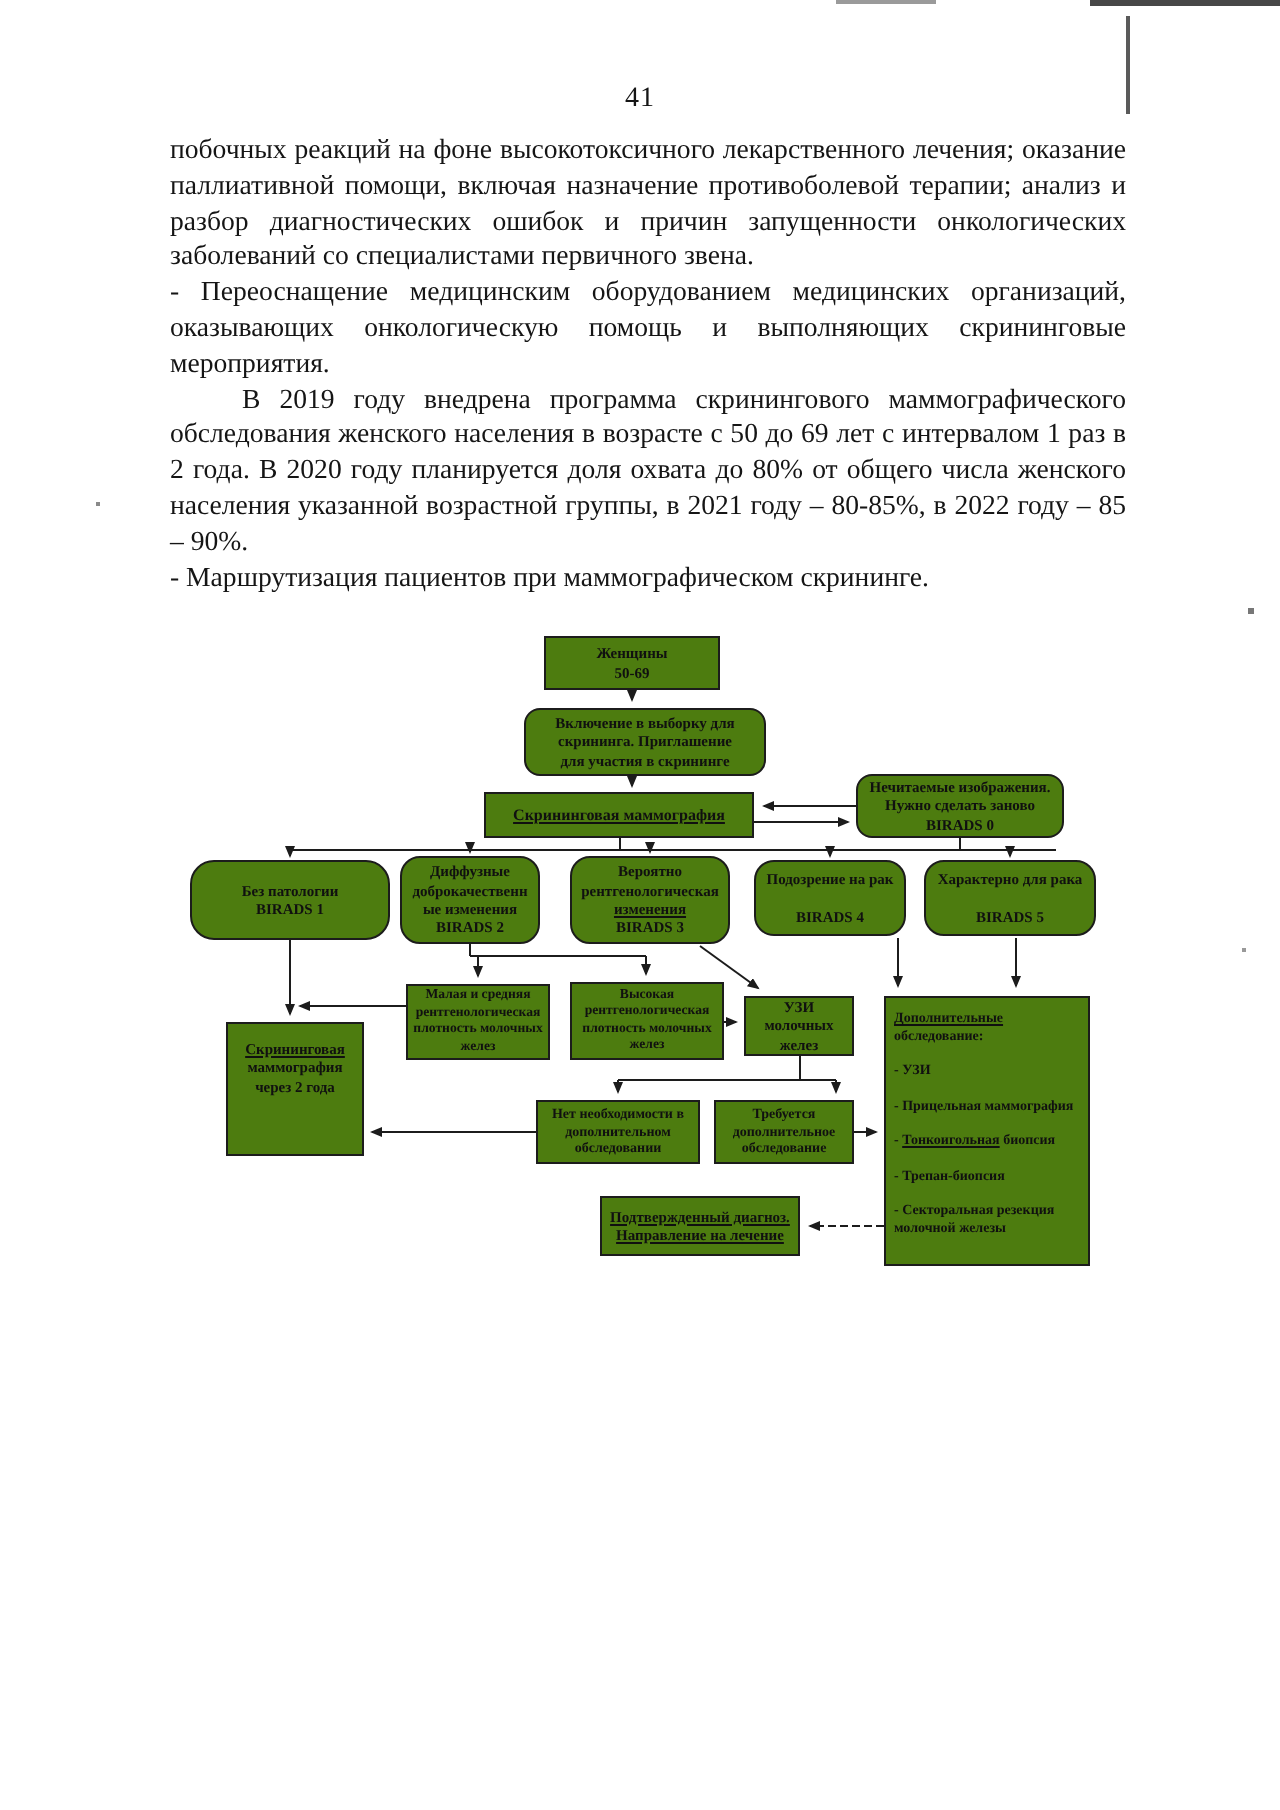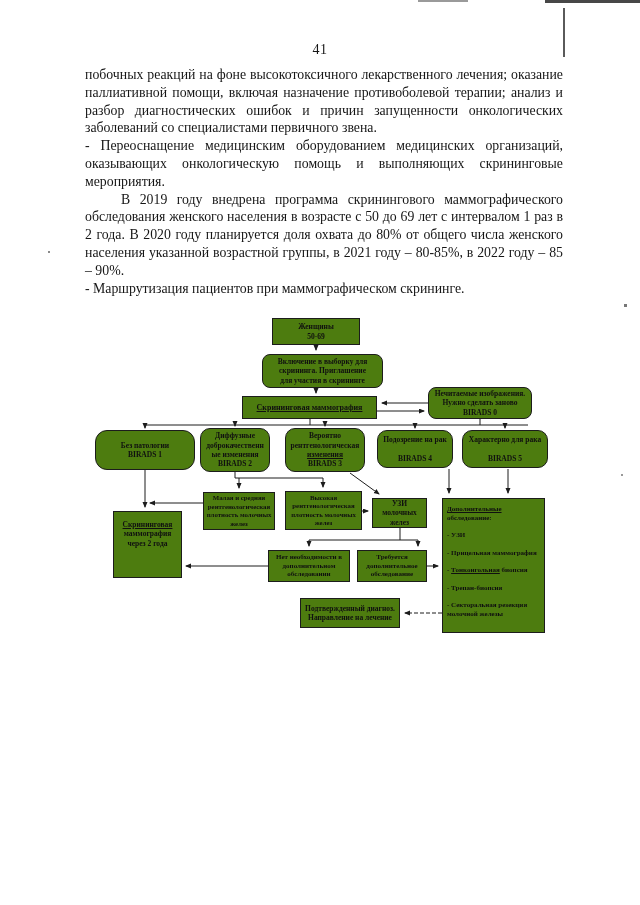--- a/index.html
+++ b/index.html
@@ -188,18 +188,18 @@
       <div><span>- Секторальная резекция</span></div>
       <div><span>молочной железы</span></div>
     </div>
 
   <div class="fb" style="left:357px;top:550px;width:70px;height:32px;font-size:7px;">
       <div><span>Требуется</span></div>
       <div><span>дополнительное</span></div>
       <div><span>обследование</span></div>
     </div>
 
-  <div class="fb" style="left:300px;top:598px;width:100px;height:30px;">
+  <div class="fb" style="left:300px;top:598px;width:100px;height:30px;text-decoration:underline;">
       <div><span>Подтвержденный диагноз.</span></div>
       <div><span>Направление на лечение</span></div>
     </div>
 
 </div>
 
 </body></html>

